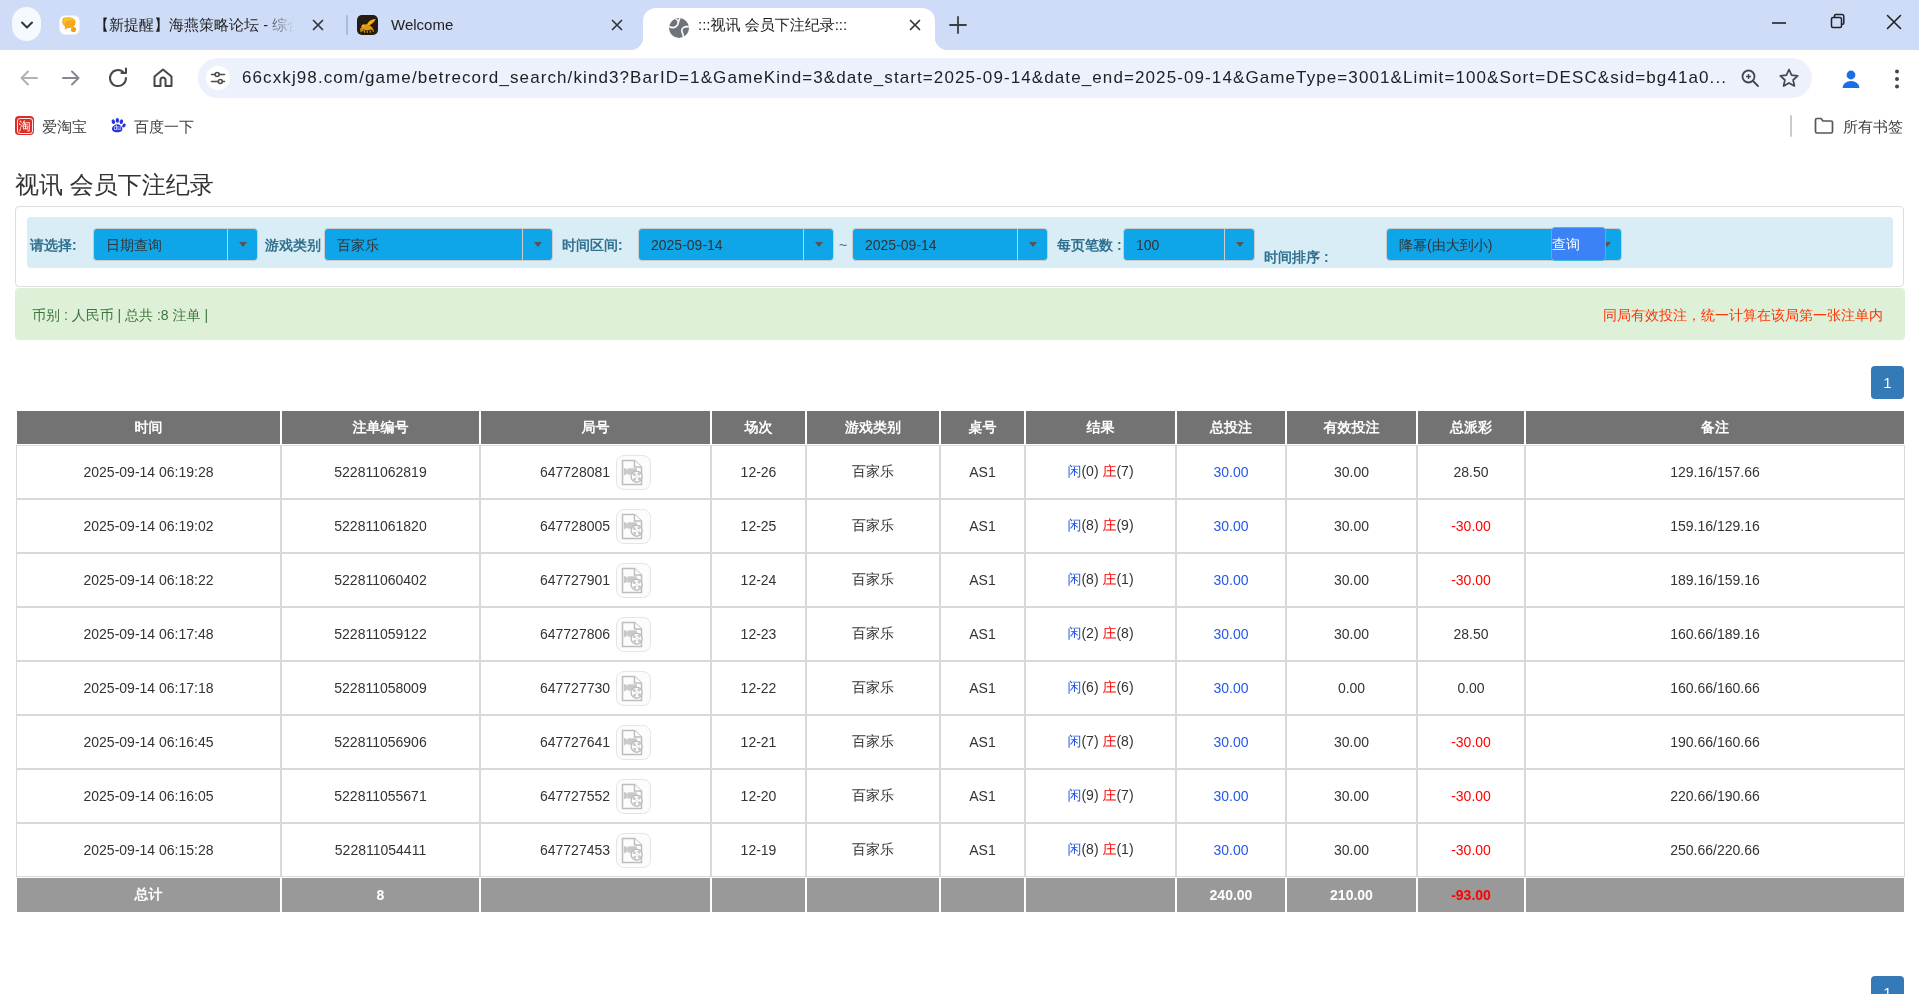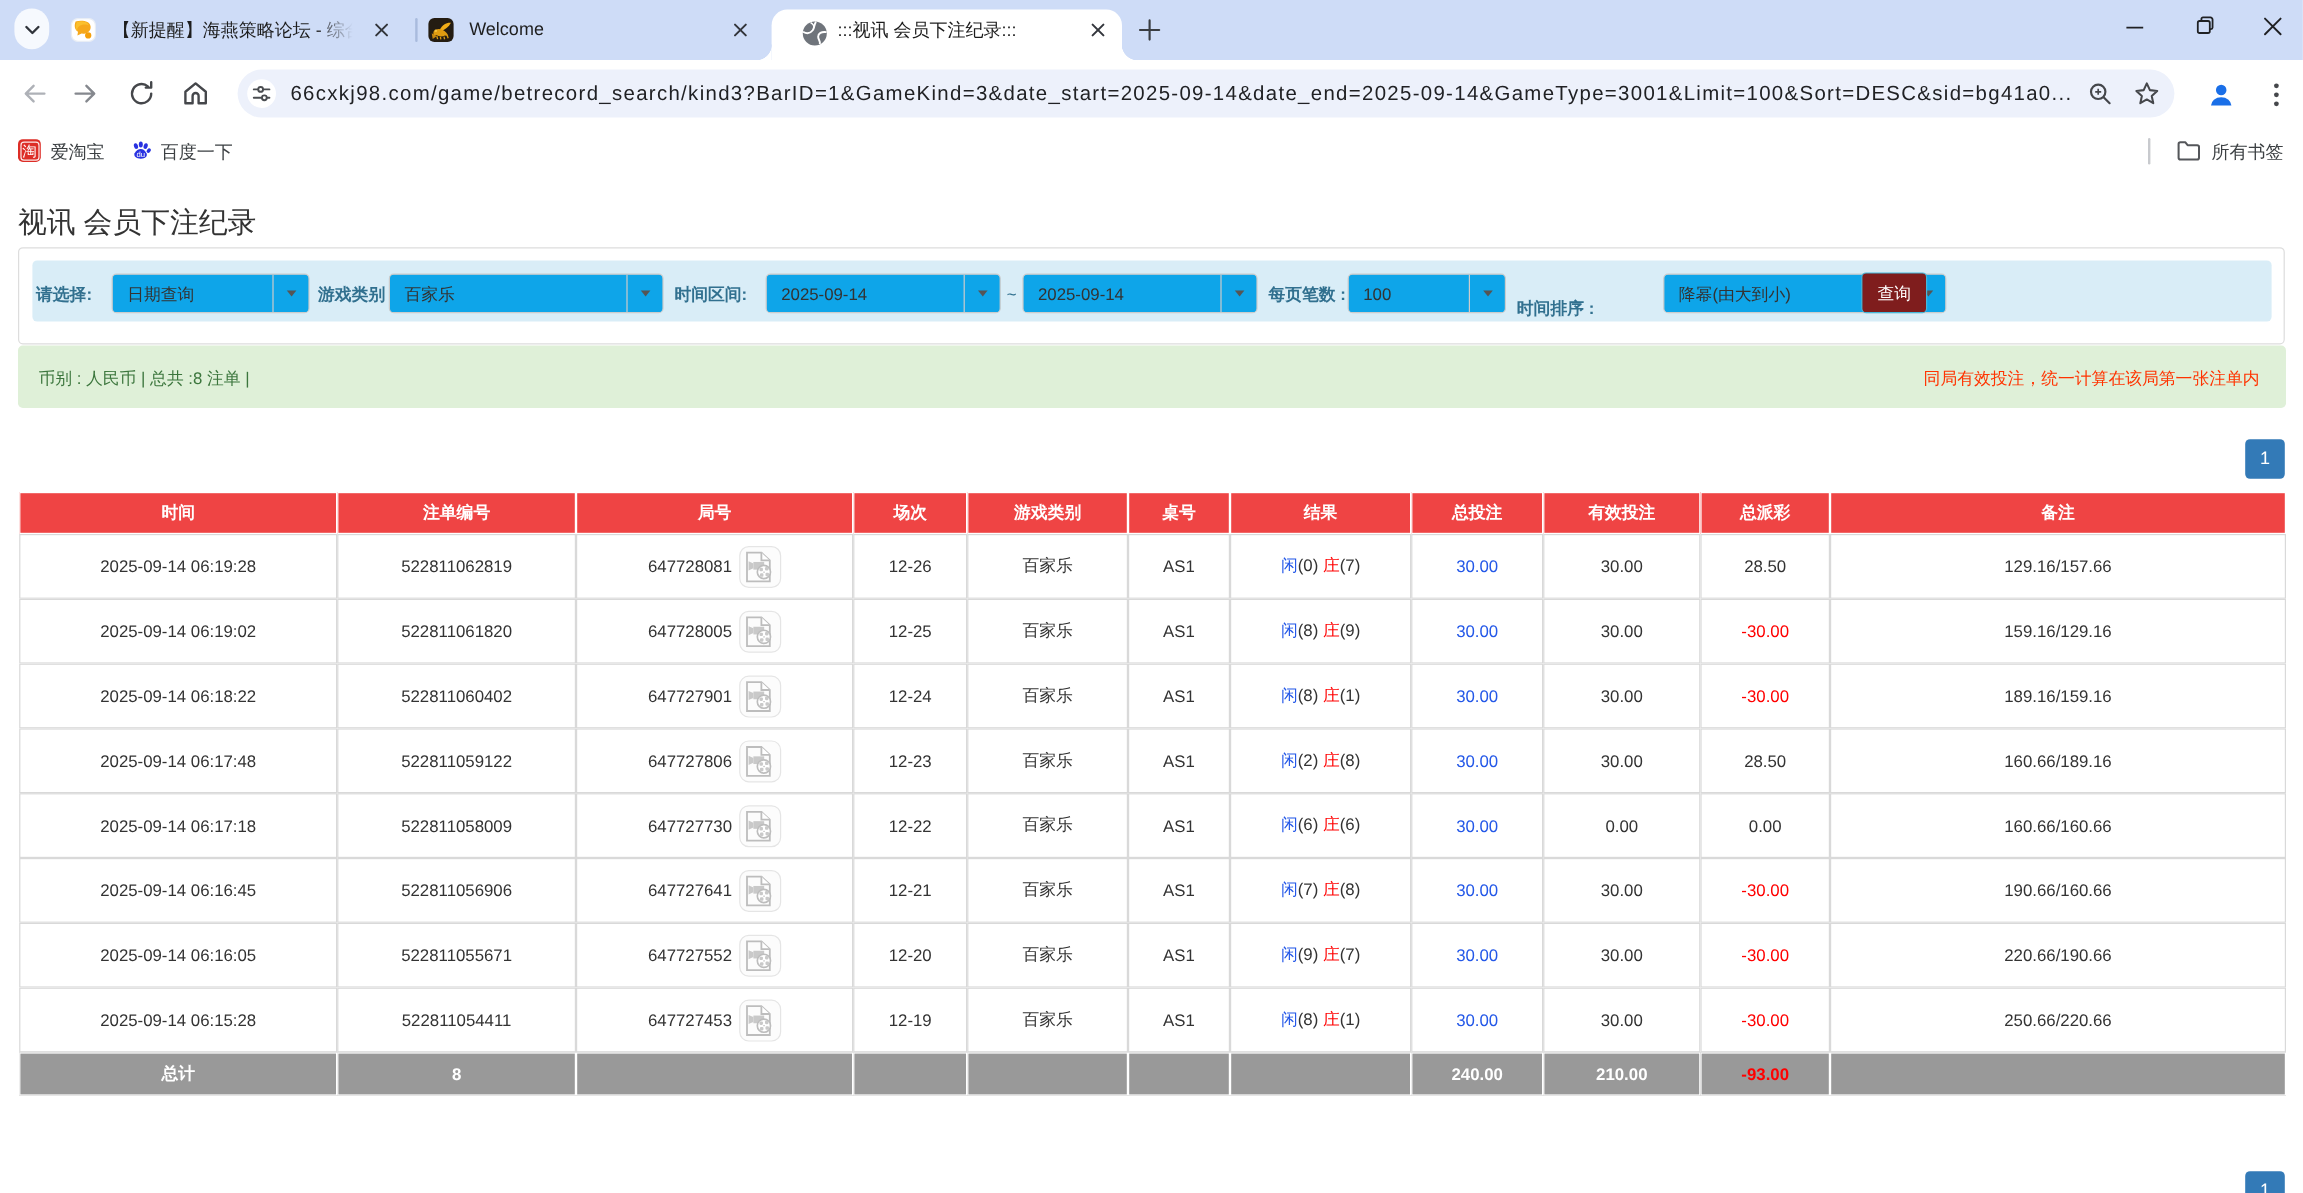--- a/index.html
+++ b/index.html
@@ -23,28 +23,28 @@
 #page { }
 #ptitle { position:absolute; left:15px; top:169px; font-size:24px; color:#333; }
 #panel { position:absolute; left:15px; top:206px; width:1889px; height:81px; border:1px solid #ddd; border-radius:4px; background:#fff; }
 #fbar { position:absolute; left:27px; top:217px; width:1866px; height:51px; background:#d9edf7; border-radius:4px; }
 .flabel { position:absolute; top:237px; font-size:14px; font-weight:bold; color:#31708f; white-space:nowrap; }
 .combo { position:absolute; top:228px; height:33px; background:#0ea5e9; border:1px solid #ccc; border-radius:4px; font-size:14px; color:#333; }
 .combo .txt { position:absolute; left:12px; top:8px; white-space:nowrap;}
 .combo .arr { position:absolute; right:0; top:0; width:30px; height:31px; border-left:1px solid #ccc; }
 .combo .arr:after { content:""; position:absolute; left:10.5px; top:13px; width:0; height:0;
   border-left:4.5px solid transparent; border-right:4.5px solid transparent; border-top:5.5px solid #555; }
-#btnq { position:absolute; left:1551px; top:227px; width:55px; height:34px; background:#7f1d1d; border:1px solid #46b8da; border-radius:4px; color:#fff; font-size:14px; text-align:center; line-height:32px; }
+#btnq { position:absolute; left:1551px; top:227px; width:55px; height:34px; background:#3b82f6; border:1px solid #46b8da; border-radius:4px; color:#fff; font-size:14px; line-height:32px; }
 #greenbar { position:absolute; left:15px; top:288px; width:1890px; height:52px; background:#dff0d8; border-radius:4px; }
 #gleft { position:absolute; left:32px; top:307px; font-size:14px; color:#3c763d; }
 #gright { position:absolute; right:36px; top:307px; font-size:14px; color:#f30; }
 .pgbtn { position:absolute; width:33px; height:33px; background:#337ab7; border-radius:4px; color:#fff; font-size:15px; text-align:center; line-height:33px; }
 
 #tbl { position:absolute; left:16px; top:410px; border-collapse:separate; border-spacing:0; table-layout:fixed; width:1889px; font-size:14px; }
-#tbl th { background:#ef4444; color:#fff; border:1px solid #fff; height:35px; font-size:14px; font-weight:bold; text-align:center; }
+#tbl th { background:#737373; color:#fff; border:1px solid #fff; height:35px; font-size:14px; font-weight:bold; text-align:center; }
 #tbl td { background:#fff; color:#333; border:1px solid #d9d9d9; height:54px; text-align:center; }
 #tbl tr.sum td { background:#999; color:#fff; border-color:#fff; height:36px; font-weight:bold; }
 .blue, #tbl td.blue { color:#2458e8; }
 .red, #tbl td.red { color:#f00; }
 #tbl tr.sum td.red { color:#f00; font-weight:bold;}
 .vbtn { display:inline-block; vertical-align:middle; width:35px; height:35px; background:#fcfcfc; border:1px solid #e5e5e5; border-radius:8px; margin-left:6px; }
 .gnum { display:inline-block; vertical-align:middle; }
 </style>
 </head>
 <body>

